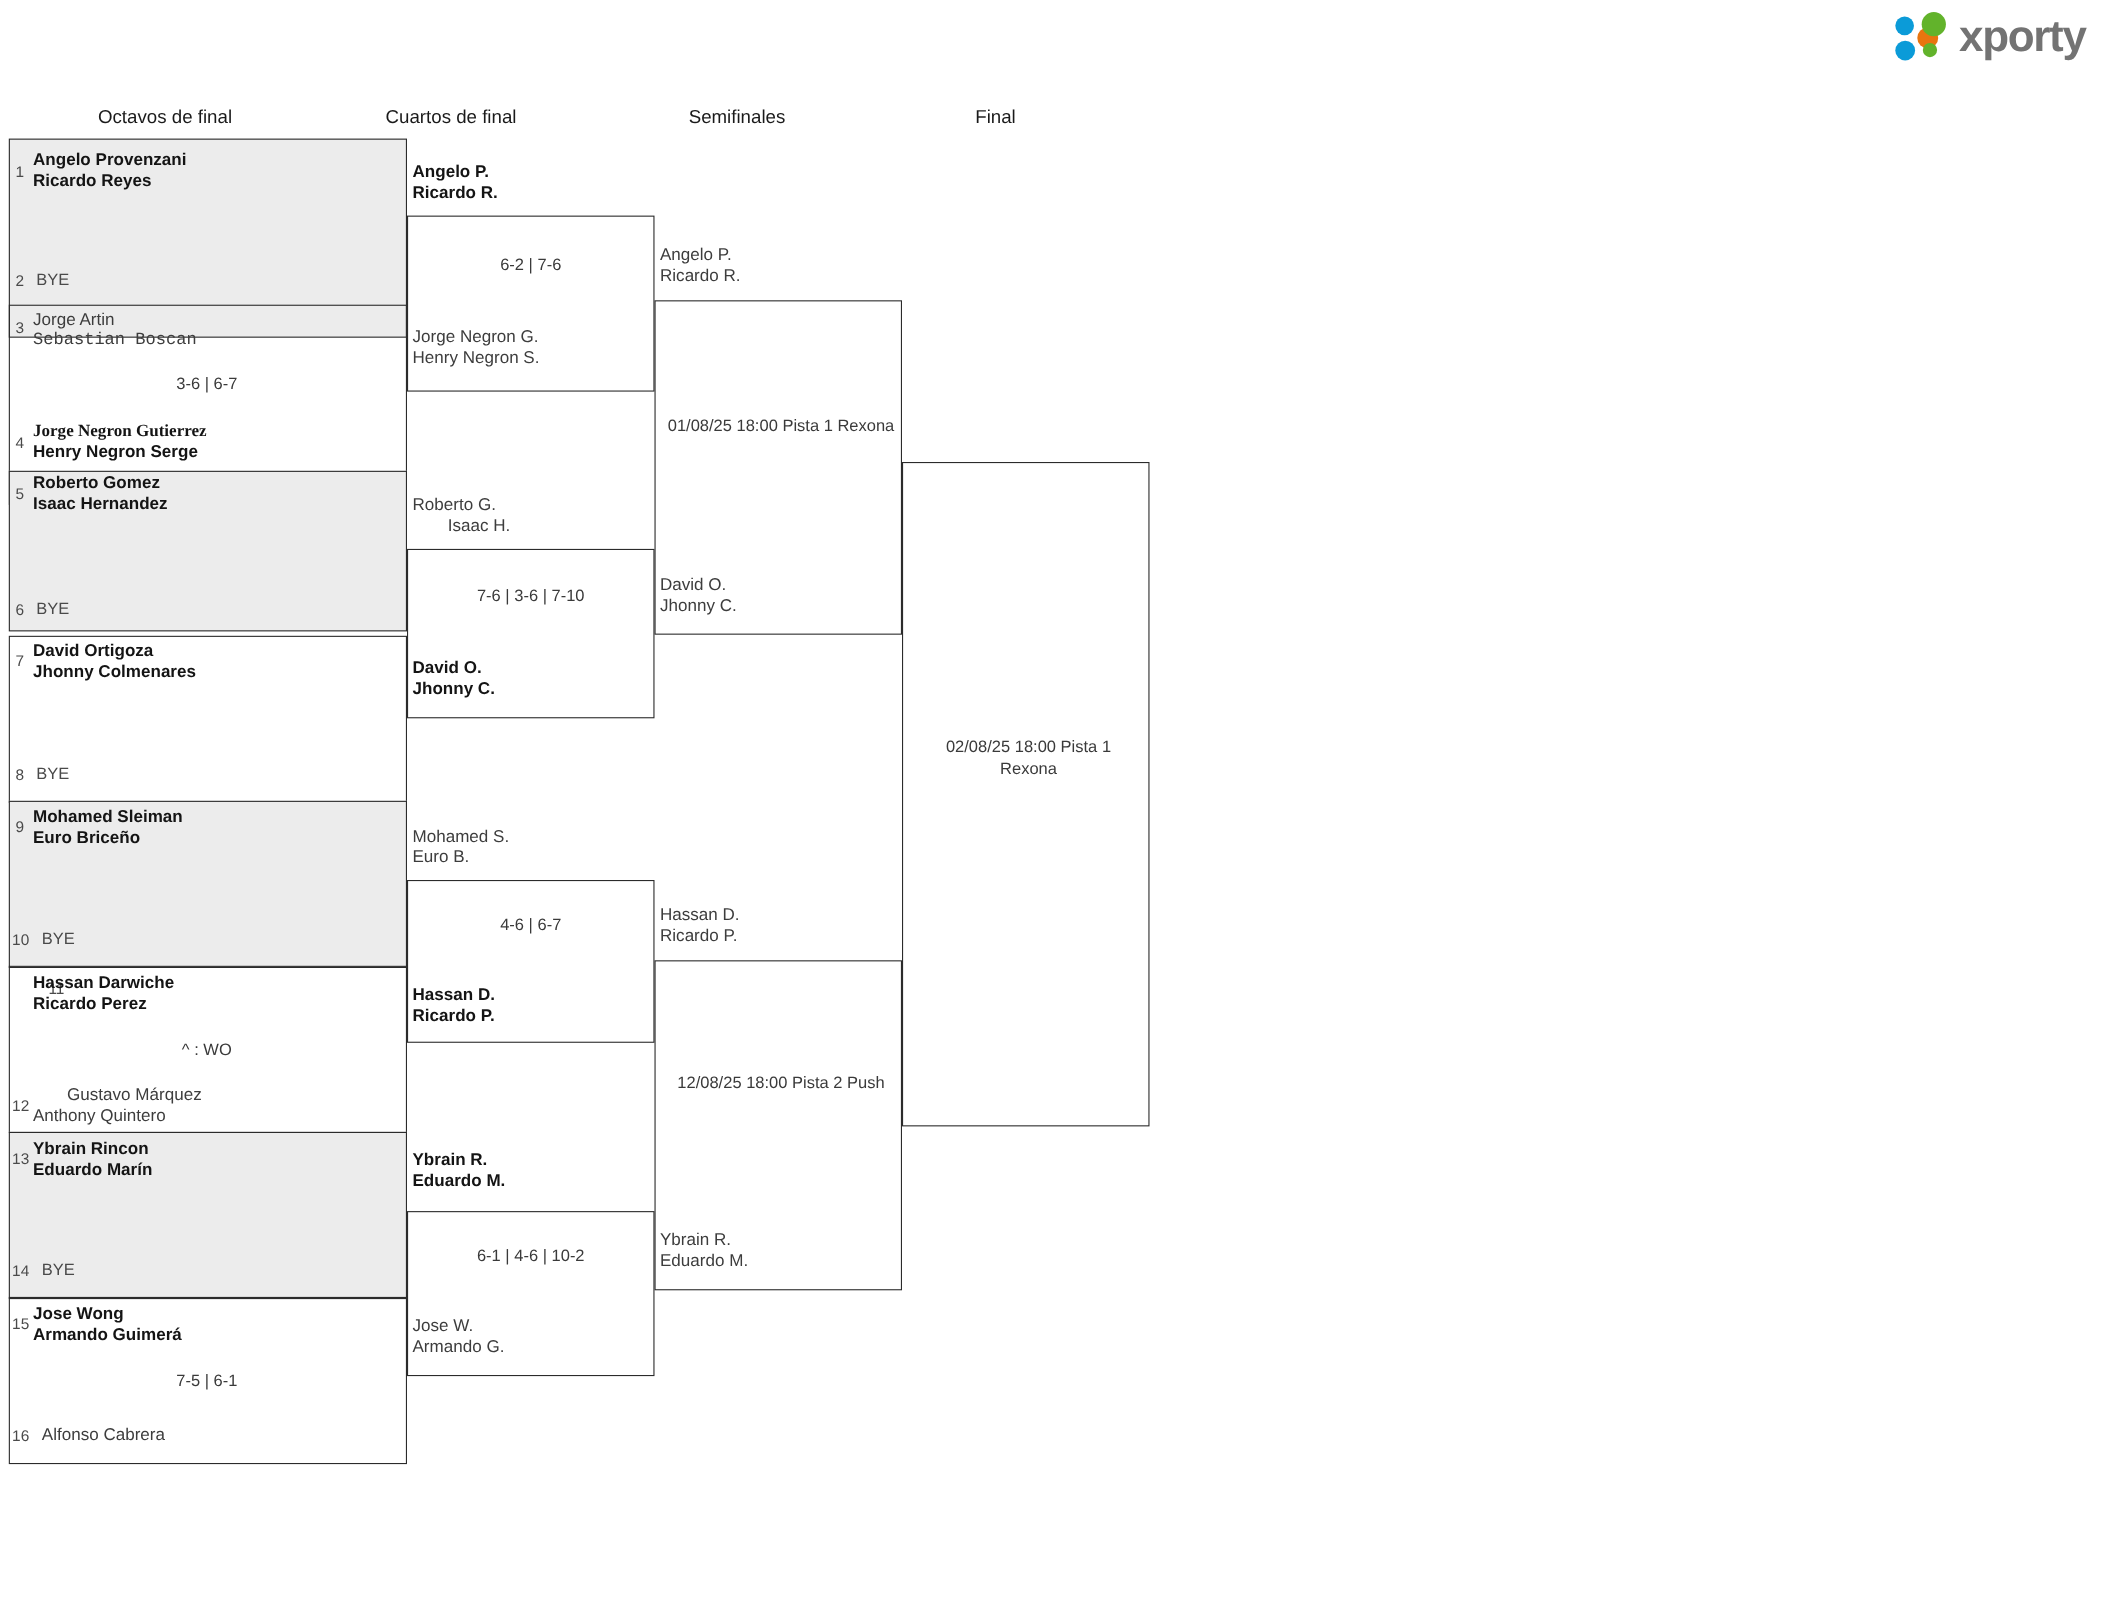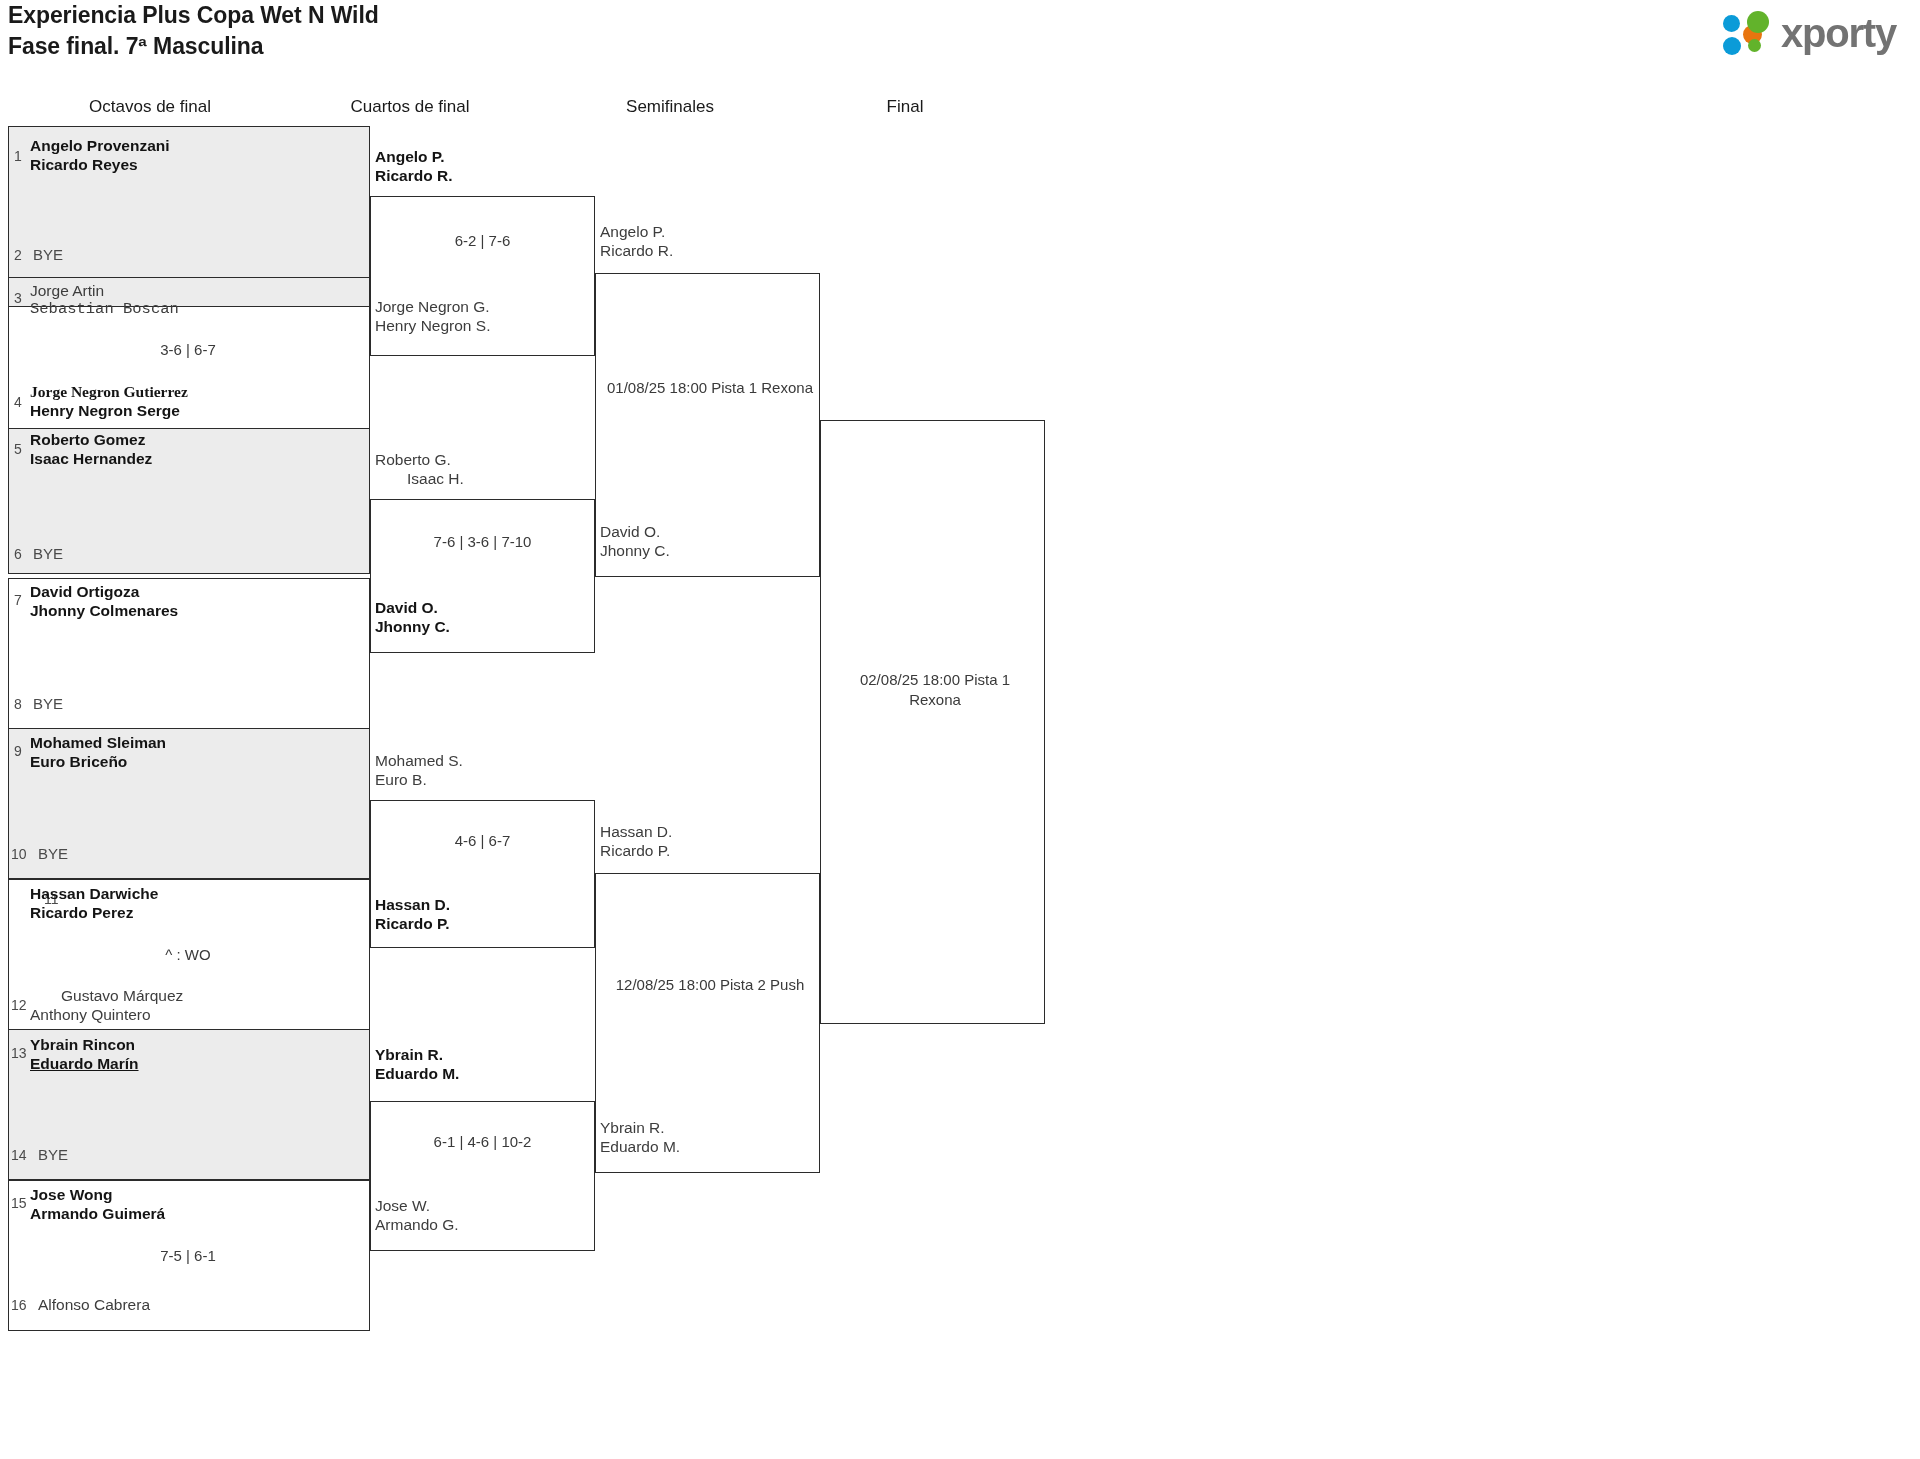--- a/index.html
+++ b/index.html
@@ -58,24 +58,20 @@
   .sched {
     position: absolute; font-size: 15px; line-height: 20px;
     color: #3a3a3a; text-align: center; white-space: pre-line;
   }
 </style>
 </head>
 <body>
 
 <div id="root">
 
-  <div class="title-block">
-    <div class="title-line">Experiencia Plus Copa Wet N Wild</div>
-    <div class="title-line">Fase final. 7ª Masculina</div>
-  </div>
 
   <div class="logo">
     <div class="logo-dots">
       <span class="dot" style="left:0px;  top:4px;  width:17px; height:17px; background:#0b9bd8;"></span>
       <span class="dot" style="left:20px; top:14px; width:19px; height:19px; background:#e8750f;"></span>
       <span class="dot" style="left:24px; top:0px;  width:22px; height:22px; background:#62b32b;"></span>
       <span class="dot" style="left:0px;  top:26px; width:18px; height:18px; background:#0b9bd8;"></span>
       <span class="dot" style="left:25px; top:28px; width:13px; height:13px; background:#62b32b;"></span>
     </div>
     <span class="logo-word">xporty</span>
@@ -128,21 +124,21 @@
   <div class="team win" style="left:30px; top:884px;">Hassan Darwiche</div>
   <div class="team win" style="left:30px; top:903px;">Ricardo Perez</div>
   <div class="score" style="left:38px; top:946px; width:300px;">^ : WO</div>
   <div class="seed" style="left:11px; top:997px;">12</div>
   <div class="team lose" style="left:30px; top:986px;margin-left:31px;">Gustavo Márquez</div>
   <div class="team lose" style="left:30px; top:1005px;">Anthony Quintero</div>
 
   <div class="cell shaded" style="left:8px; top:1029px; width:362px; height:152px;"></div>
   <div class="seed" style="left:11px; top:1045px;">13</div>
   <div class="team win" style="left:30px; top:1035px;">Ybrain Rincon</div>
-  <div class="team win" style="left:30px; top:1054px;text-decoration:underline;">Eduardo Marín</div>
+  <div class="team win" style="left:30px; top:1054px;">Eduardo Marín</div>
   <div class="seed" style="left:11px; top:1147px;">14</div>
   <div class="team bye" style="left:38px; top:1145px;">BYE</div>
 
   <div class="cell" style="left:8px; top:1179px; width:362px; height:152px;"></div>
   <div class="seed" style="left:11px; top:1195px;">15</div>
   <div class="team win" style="left:30px; top:1185px;">Jose Wong</div>
   <div class="team win" style="left:30px; top:1204px;">Armando Guimerá</div>
   <div class="score" style="left:38px; top:1247px; width:300px;">7-5 | 6-1</div>
   <div class="seed" style="left:11px; top:1297px;">16</div>
   <div class="team lose" style="left:38px; top:1295px;">Alfonso Cabrera</div>

